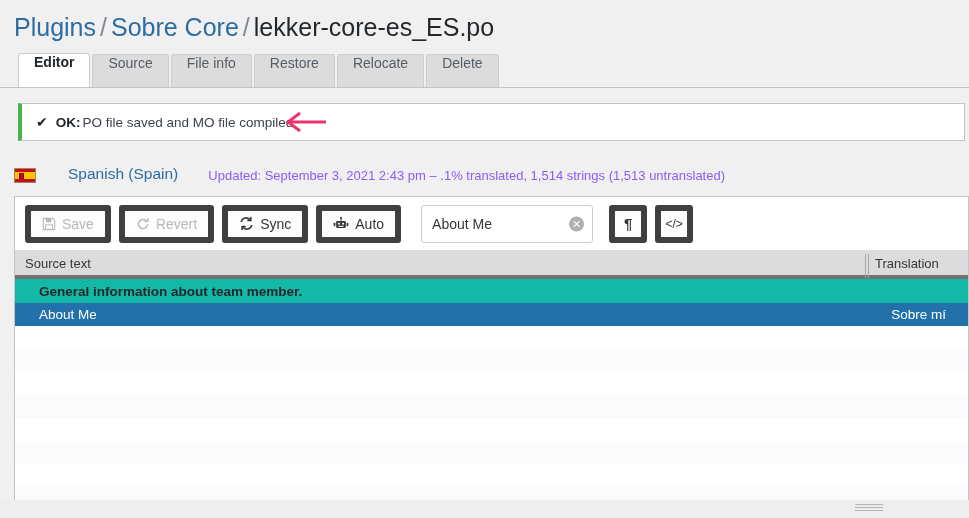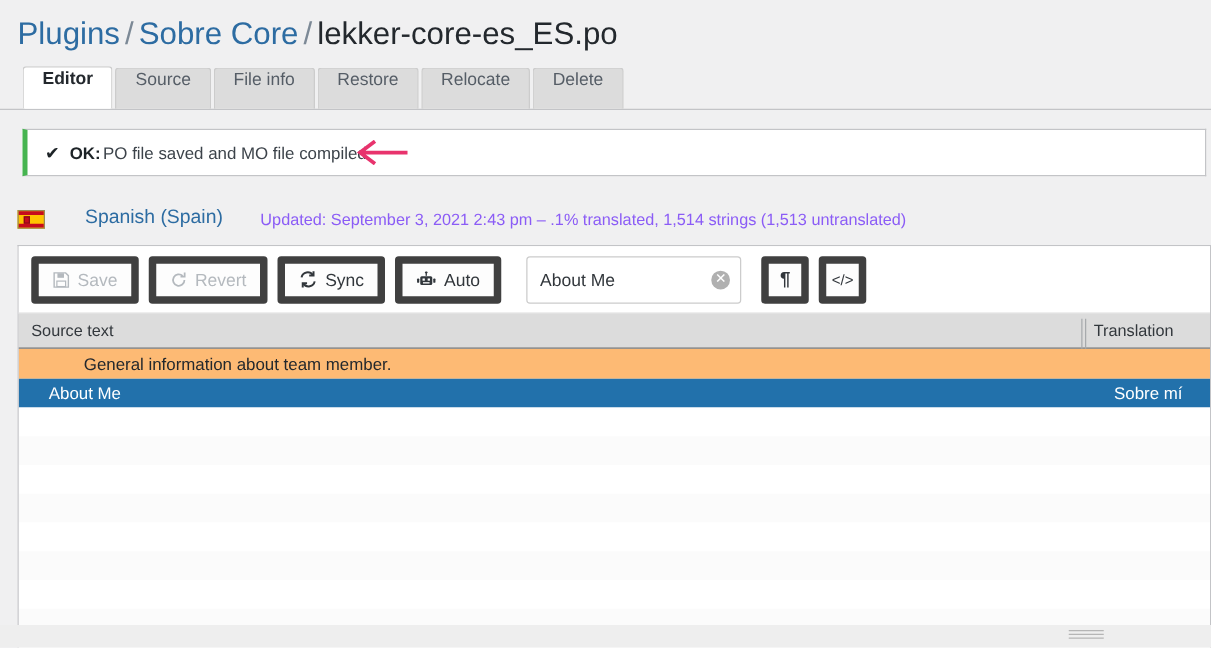--- a/index.html
+++ b/index.html
@@ -183,21 +183,21 @@
     cursor: pointer;
     font-family: "Liberation Sans", sans-serif;
   }
   .spacer { flex: 1; }
 
   
   .thead {
     display: flex;
     height: 28px;
     background: #dcdcdc;
-    border-bottom: 1px solid #737373;
+    border-bottom: 4px solid #737373;
     align-items: center;
     font-size: 13px;
     color: #32373c;
   }
   .th-source { padding-left: 10px; flex: 1; }
   .th-trans {
     width: 103px;
     padding-left: 10px;
     position: relative;
     flex: none;
@@ -212,24 +212,23 @@
   .rows { height: 239px; overflow: hidden; }
   .row {
     display: flex; align-items: center;
     height: 23px;
     font-size: 13.5px;
   }
   .row .c-source { padding-left: 24px; flex: 1; }
   .row .c-trans  { width: 103px; flex: none; text-align: right; padding-right: 22px; }
   .row.comment {
     height: 24px;
-    background: #fdba74;
-    font-weight: 400;
+    background: #14b8a6;
+    font-weight: 700;
     color: #23282d;
-    padding-left: 28px;
   }
   .row.comment .c-source { padding-left: 24px; }
   .row.selected {
     background: #2271ab;
     color: #fff;
   }
   .row.odd  { background: #fbfbfb; }
   .row.even { background: #fff; }
 
   

